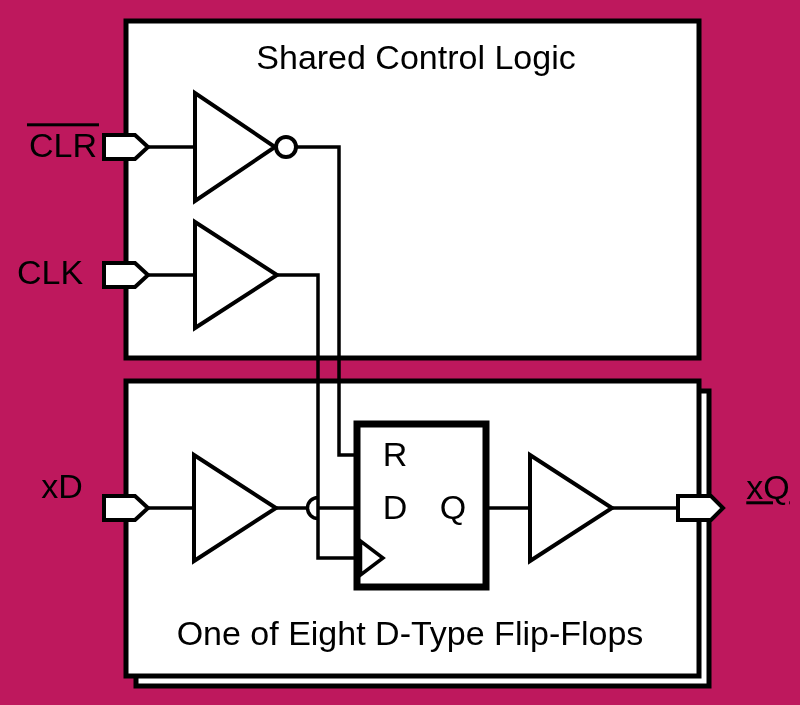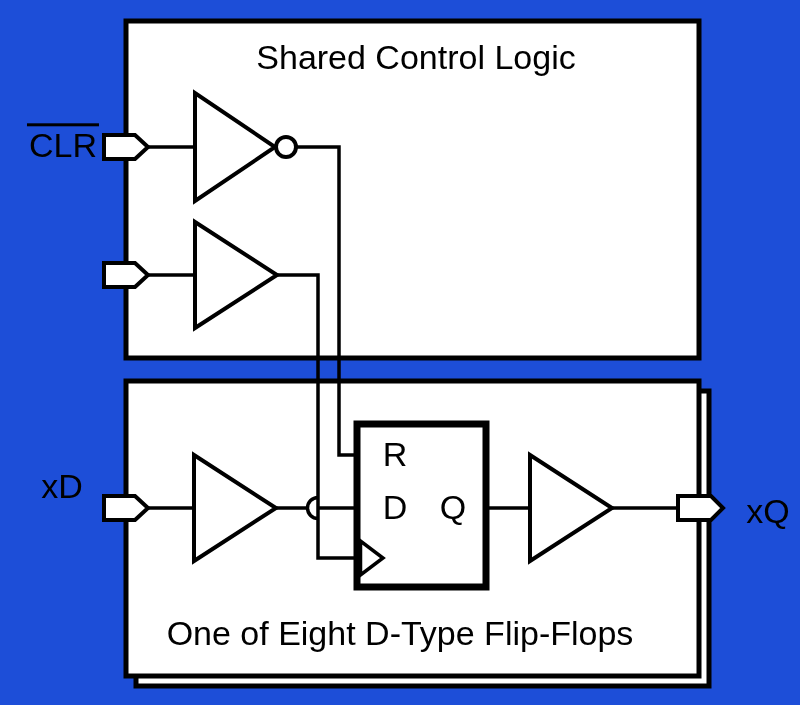--- a/index.html
+++ b/index.html
@@ -4,21 +4,21 @@
 <style>
   html, body {
     margin: 0;
     padding: 0;
     background: #ffffff;
   }
   #stage {
     position: relative;
     width: 800px;
     height: 705px;
-    background: #1d4ed8;
+    background: #be185d;
     font-family: "Liberation Sans", "DejaVu Sans", sans-serif;
     color: #000000;
     overflow: hidden;
   }
   #schematic {
     position: absolute;
     left: 0;
     top: 0;
   }
   .lbl {
@@ -75,26 +75,27 @@
     <path d="M 104 135 H 135 L 148 147 L 135 159 H 104 Z" fill="#ffffff" stroke="#000000" stroke-width="4"></path>
     <path d="M 104 263 H 135 L 148 275 L 135 287 H 104 Z" fill="#ffffff" stroke="#000000" stroke-width="4"></path>
     <path d="M 104 496 H 135 L 148 508 L 135 520 H 104 Z" fill="#ffffff" stroke="#000000" stroke-width="4"></path>
     <path d="M 678 496 H 711 L 723 508 L 711 520 H 678 Z" fill="#ffffff" stroke="#000000" stroke-width="4"></path>
   </svg>
 
   <div class="lbl" style="left:416px; top:58px;">Shared Control Logic</div>
 
   <div class="lbl" style="left:50px; top:144px;"><span class="overline">CLR</span></div>
 
+  <div class="lbl" style="left:50px; top:273px;">CLK</div>
 
   <div class="lbl" style="left:62px; top:487px;">xD</div>
 
-  <div class="lbl" style="left:768px; top:512px;">xQ</div>
+  <div class="lbl" style="left:768px; top:488px;text-decoration:underline;">xQ</div>
 
   <div class="lbl" style="left:395px; top:455px;">R</div>
 
   <div class="lbl" style="left:395px; top:508px;">D</div>
 
   <div class="lbl" style="left:453px; top:508px;">Q</div>
 
-  <div class="lbl" style="left:400px; top:634px;">One of Eight D-Type Flip-Flops</div>
+  <div class="lbl" style="left:410px; top:634px;">One of Eight D-Type Flip-Flops</div>
 
 </div>
 
 </body></html>

